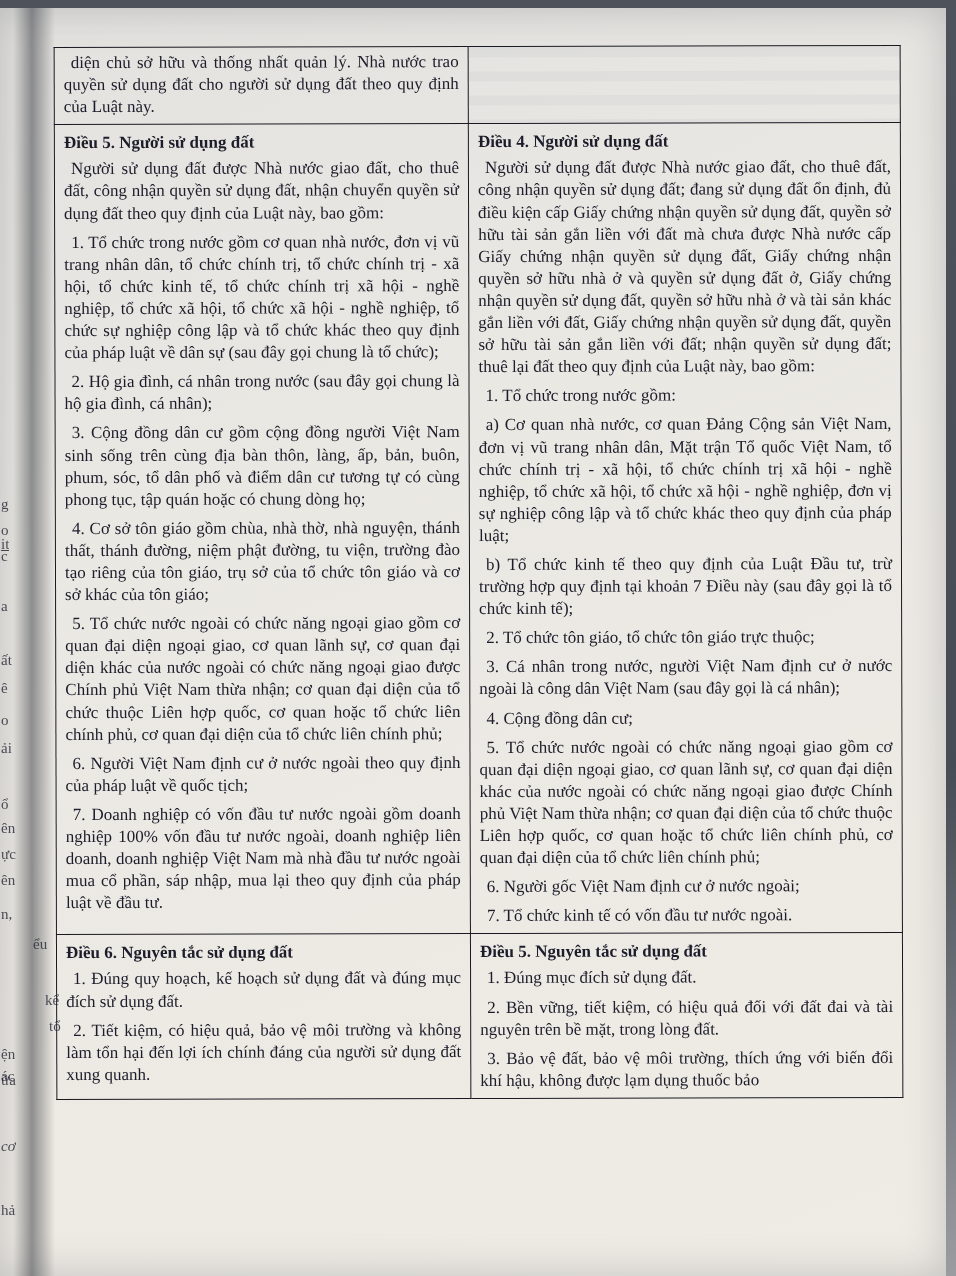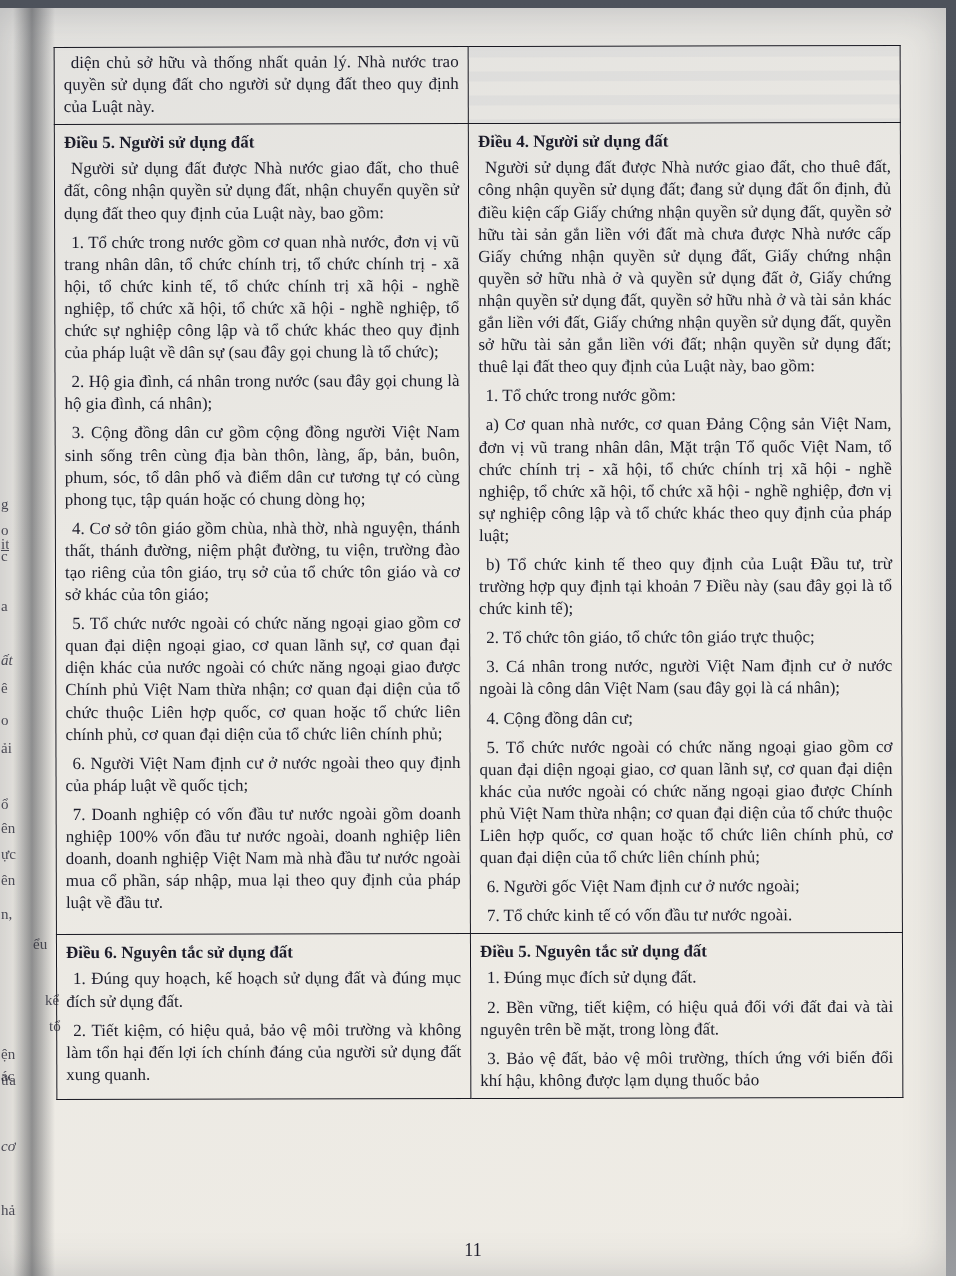--- a/index.html
+++ b/index.html
@@ -62,21 +62,21 @@
 <body>
 
 <div class="photo">
   <div class="page">
     <div class="edge-letters" id="edge-letters">
         <span class="edge-letter" style="top: 488px;">g</span>
         <span class="edge-letter" style="top: 514px;">o</span>
         <span class="edge-letter" style="top: 540px;">c</span>
         <span class="edge-letter" style="top: 528px; text-decoration: underline;">it</span>
         <span class="edge-letter" style="top: 590px;">a</span>
-        <span class="edge-letter" style="top: 644px; font-style: italic;">ất</span>
+        <span class="edge-letter" style="top: 644px;">ất</span>
         <span class="edge-letter" style="top: 672px;">ê</span>
         <span class="edge-letter" style="top: 704px;">o</span>
         <span class="edge-letter" style="top: 732px;">ải</span>
         <span class="edge-letter" style="top: 788px;">ổ</span>
         <span class="edge-letter" style="top: 812px;">ên</span>
         <span class="edge-letter" style="top: 838px;">ực</span>
         <span class="edge-letter" style="top: 864px;">ên</span>
         <span class="edge-letter" style="top: 898px;">n,</span>
         <span class="edge-letter" style="top: 928px; margin-left: 32px;">ểu</span>
         <span class="edge-letter" style="top: 984px; padding-left: 44px;">kể</span>
@@ -134,15 +134,14 @@
             </td>
             <td>
               <p class="cell-header">Điều 5. Nguyên tắc sử dụng đất</p>
               <p>1. Đúng mục đích sử dụng đất.</p>
               <p>2. Bền vững, tiết kiệm, có hiệu quả đối với đất đai và tài nguyên trên bề mặt, trong lòng đất.</p>
               <p>3. Bảo vệ đất, bảo vệ môi trường, thích ứng với biến đổi khí hậu, không được lạm dụng thuốc bảo</p>
             </td>
           </tr>
         </tbody>
     </table>
-    <div class="page-number">11</div>
   </div>
 </div>
 
 </body></html>

